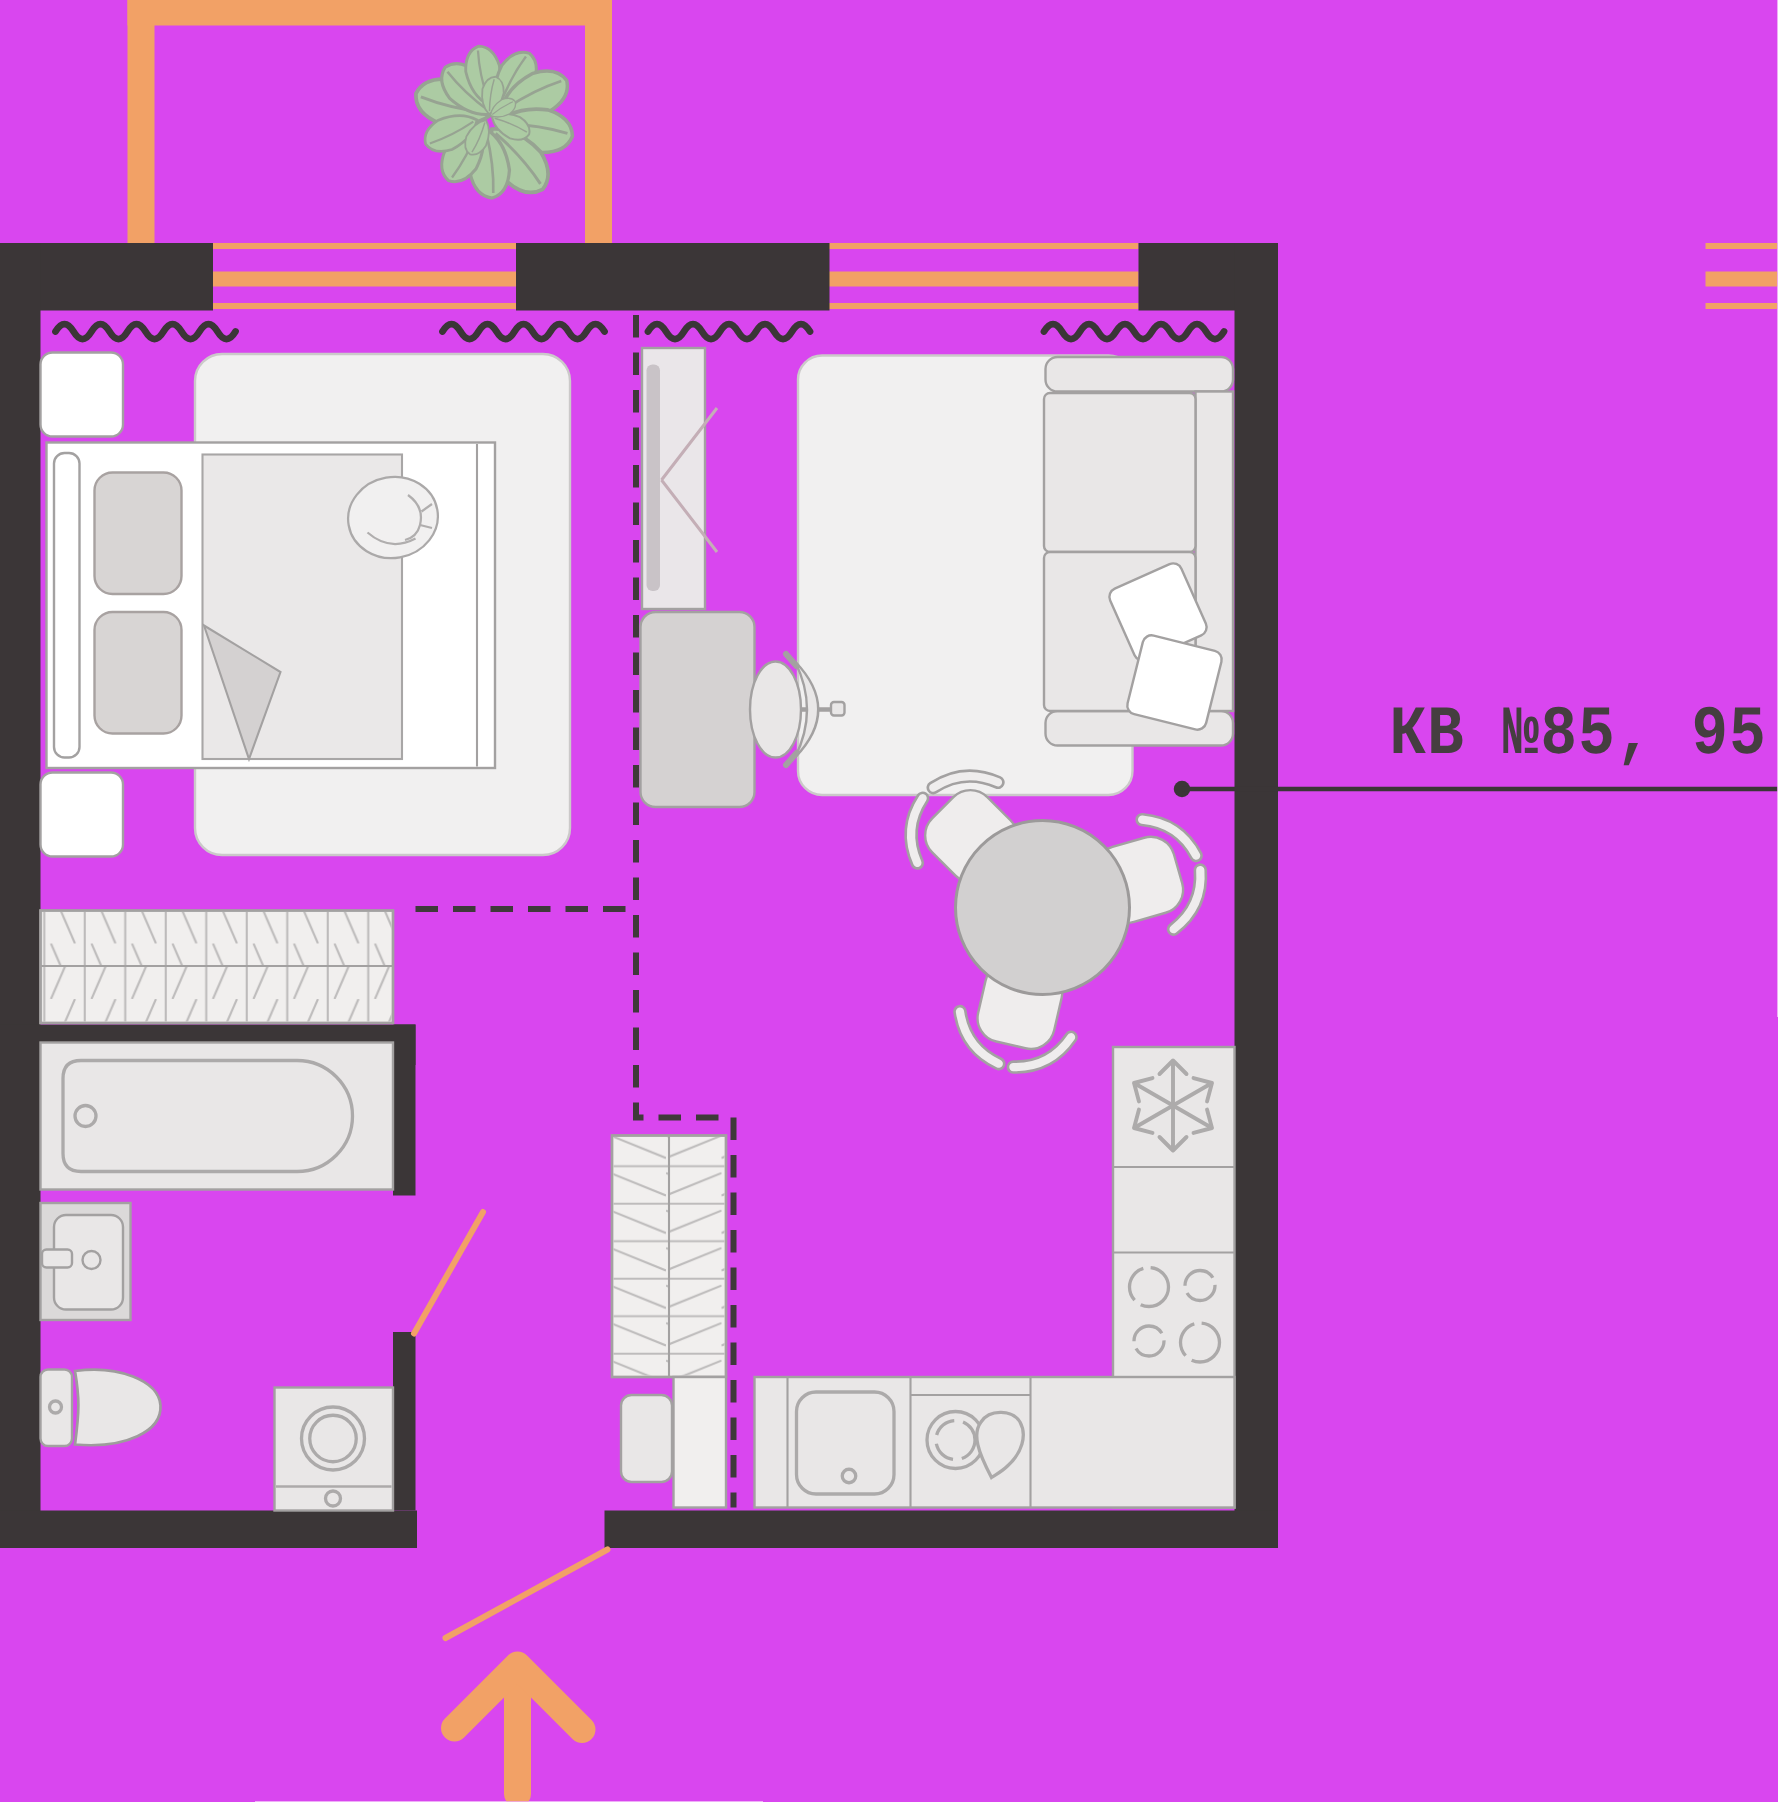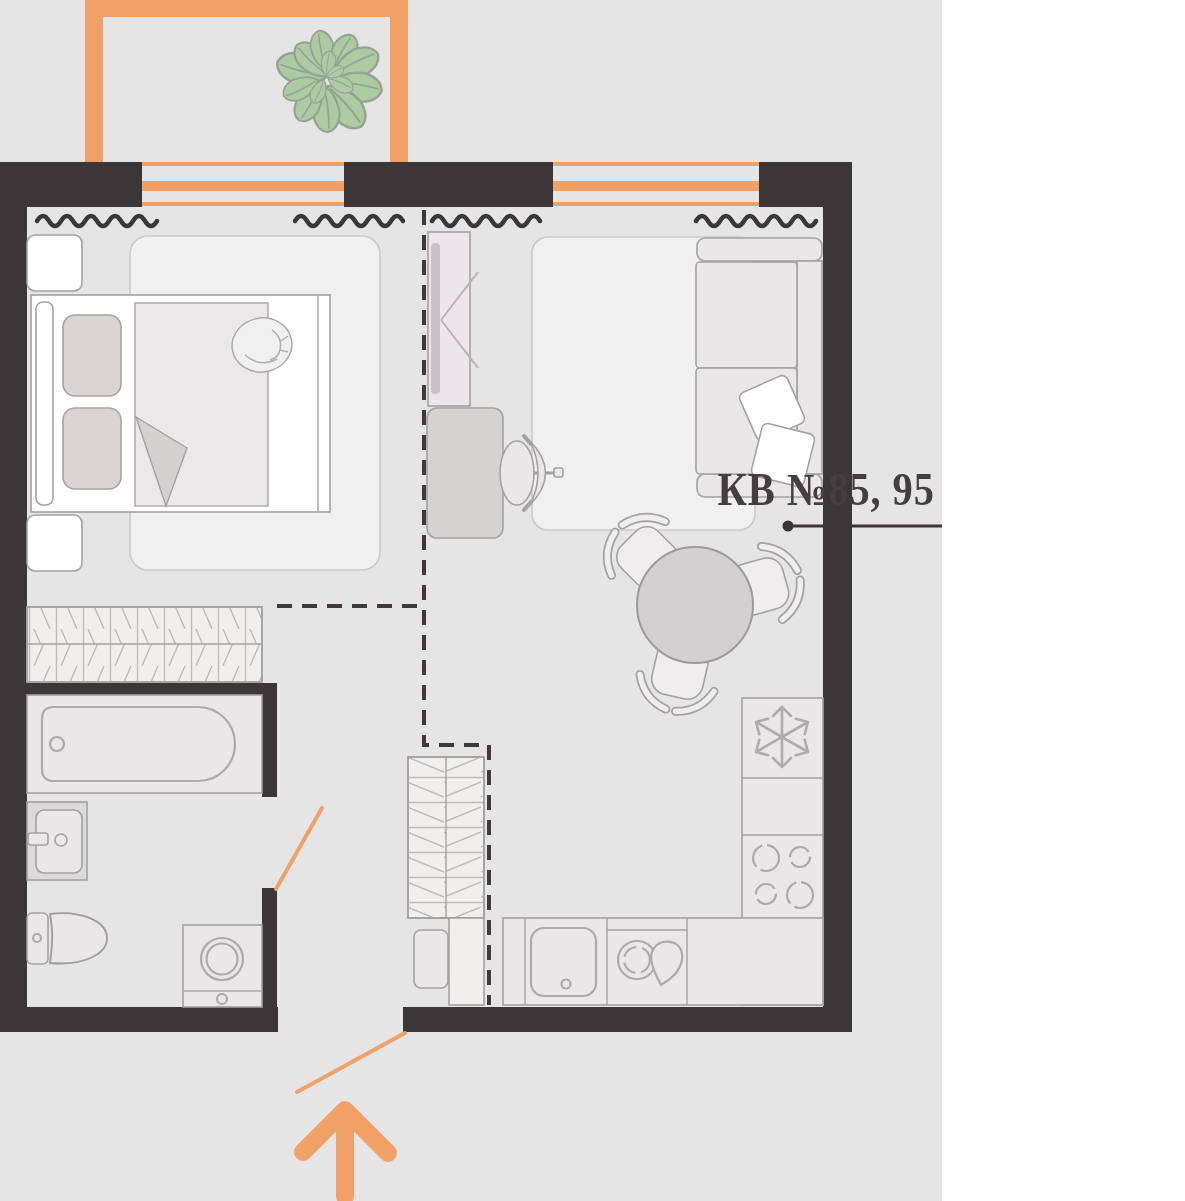--- a/index.html
+++ b/index.html
@@ -1,17 +1,17 @@
 <!DOCTYPE html>
 <html style="--wall: #3B3637; --accent: #F2A166; --furniture-stroke: #A3A1A1; --appliance-stroke: #ACAAAA; --furniture-fill: #E9E7E7; --furniture-fill-dark: #D5D2D2; --rug-fill: #F1F0F0; --hatch-fill: #F1EFEE; --plant-fill: #ACCBA3; --plant-stroke: #97A392; --label-text: #453E40;"><head>
 <meta charset="utf-8">
 <style>
   html,body{margin:0;padding:0;background:#fff;}
-  .canvas{position:relative;width:942px;height:1201px;background:#e5e5e5;overflow:hidden;
-          font-family:Liberation Serif, serif;}
+  .canvas{position:relative;width:1185px;height:1201px;background:#d946ef;overflow:hidden;
+          font-family:Liberation Mono, monospace;}
   .plan-svg{position:absolute;left:0;top:0;}
   
   .wall{fill:var(--wall,#3B3637);}
   .orange{fill:var(--accent,#F2A166);}
   .orangeline{stroke:var(--accent,#F2A166);stroke-width:4;stroke-linecap:round;fill:none;}
   .furn{fill:var(--furniture-fill,#E9E7E7);stroke:var(--furniture-stroke,#A3A1A1);stroke-width:1.6;}
   .furnD{fill:var(--furniture-fill-dark,#D5D2D2);stroke:var(--furniture-stroke,#A3A1A1);stroke-width:1.6;}
   .whitefurn{fill:#FFFFFF;stroke:var(--furniture-stroke,#A3A1A1);stroke-width:1.6;}
   .rug{fill:var(--rug-fill,#F1F0F0);stroke:#CBC9C9;stroke-width:1.6;}
   .hatchbox{fill:var(--hatch-fill,#F1EFEE);stroke:var(--furniture-stroke,#A3A1A1);stroke-width:1.6;}

